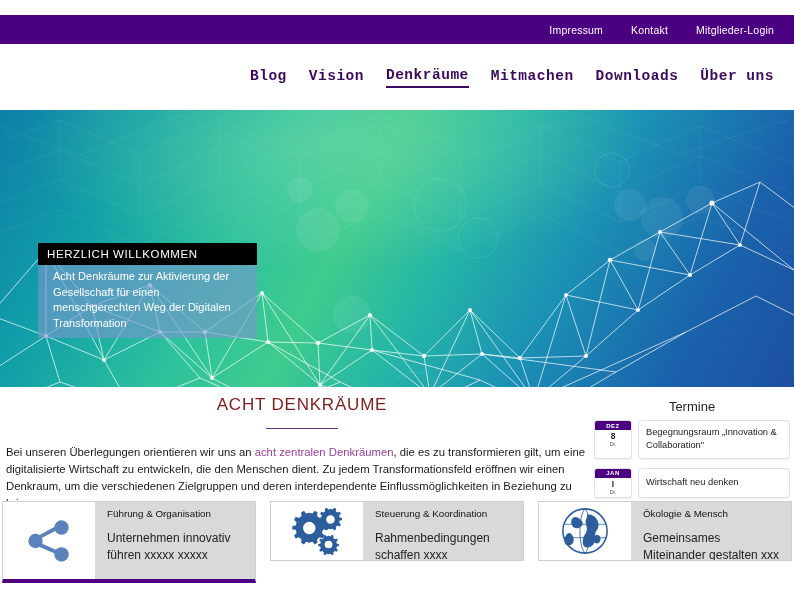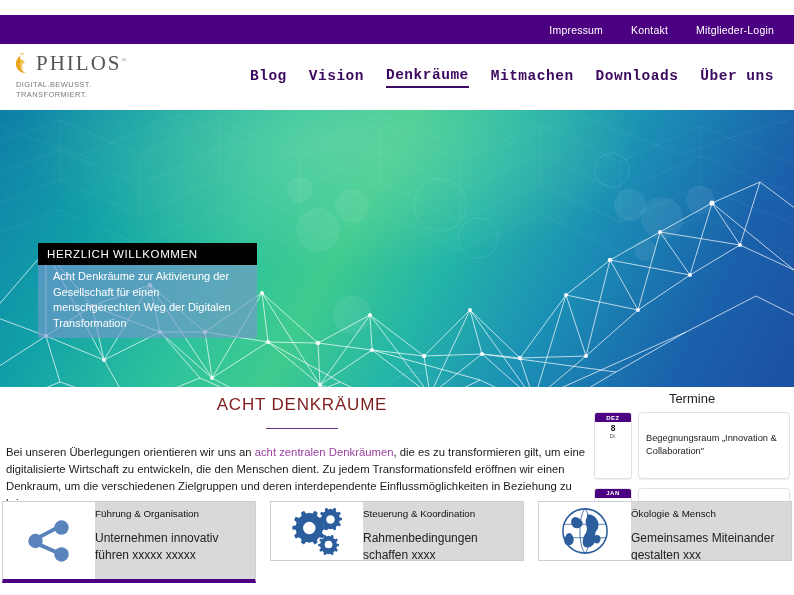--- a/index.html
+++ b/index.html
@@ -156,21 +156,21 @@
     font-size: 11.3px;
     line-height: 1.52;
     color: #1a1a1a;
   }
   .intro .hl { color: #9b3fa0; }
 
   
   .termine {
     position: absolute;
     right: 4px;
-    top: 4px;
+    top: 12px;
     width: 196px;
   }
   .termine-head {
     font-size: 13px;
     color: #222;
     text-align: center;
     margin-bottom: 6px;
   }
   .event-row { display: flex; gap: 6px; margin-bottom: 9px; }
   .date-chip {
@@ -191,21 +191,21 @@
     letter-spacing: 0.5px;
     padding: 1.5px 0;
   }
   .date-day { font-size: 8.5px; font-weight: bold; color: #222; padding-top: 1px; }
   .date-dow { font-size: 5.5px; color: #555; padding-bottom: 2px; }
   .event-card {
     flex: 1;
     background: #ffffff;
     border: 1px solid #e2e2e2;
     border-radius: 4px;
-    padding: 19px 7px;
+    padding: 5px 7px;
     font-size: 9.3px;
     line-height: 1.45;
     color: #1a1a1a;
     display: flex;
     align-items: center;
     box-shadow: 0 1px 1px rgba(0,0,0,0.07);
   }
 
   
   .tiles {
@@ -228,50 +228,35 @@
   }
   .tile.accent { border-bottom: 4px solid #4B0082; height: 82px; }
   .tile-icon {
     width: 92px;
     flex: 0 0 92px;
     background: #ffffff;
     display: flex;
     align-items: center;
     justify-content: center;
   }
-  .tile-body { flex: 1; padding: 6px 8px 5px 0; }
+  .tile-body { flex: 1; padding: 6px 8px 5px 12px; }
   .tile-title { font-size: 9.8px; color: #111; margin-bottom: 11px; }
   .tile-desc { font-size: 12px; line-height: 1.38; color: #222; }
 </style>
 </head>
 <body>
 
 <div class="topbar">
   <a href="#">Impressum</a>
   <a href="#">Kontakt</a>
   <a href="#">Mitglieder-Login</a>
 </div>
 
 <div class="header">
 
-  <div class="logo-block">
-    <div class="logo-row">
-      <span class="logo-mark">
-        <svg viewBox="0 0 20 22" width="20" height="22">
-          <path d="M13.5 1.5C9 2.5 5.2 5.5 4.2 9.8c-1 4.3 1.2 8.6 5.2 10.4 1.4.6 3 .8 4.4.4-2.6-.6-4.6-2.6-5-5.1-.4-2.6 1-5.2 3.4-6.5-1.7.3-3.3-.6-3.9-2-.6-1.5 0-3.3 1.4-4.2-.6-.5-1.2-1-2.2-1.3z" fill="#E8A317"></path>
-          <path d="M10.2 7.6c-1.9 1.4-2.9 3.6-2.5 5.8.4 2.1 2.1 3.8 4.2 4.2-1.5-1.2-2.1-3.2-1.4-5 .5-1.3 1.6-2.3 2.9-2.7-1.5-.2-2.7-1.1-3.2-2.3z" fill="#F5C55A"></path>
-        </svg>
-      </span>
-      <span class="logo-word"><span>PHILOS</span><span class="logo-tm">®</span></span>
-    </div>
-    <div class="logo-tag">
-      <div>DIGITAL.BEWUSST.</div>
-      <div>TRANSFORMIERT.</div>
-    </div>
-  </div>
 
   <nav class="mainnav">
     <a href="#">Blog</a>
     <a href="#">Vision</a>
     <a href="#" class="active">Denkräume</a>
     <a href="#">Mitmachen</a>
     <a href="#">Downloads</a>
     <a href="#">Über uns</a>
   </nav>
 </div>

